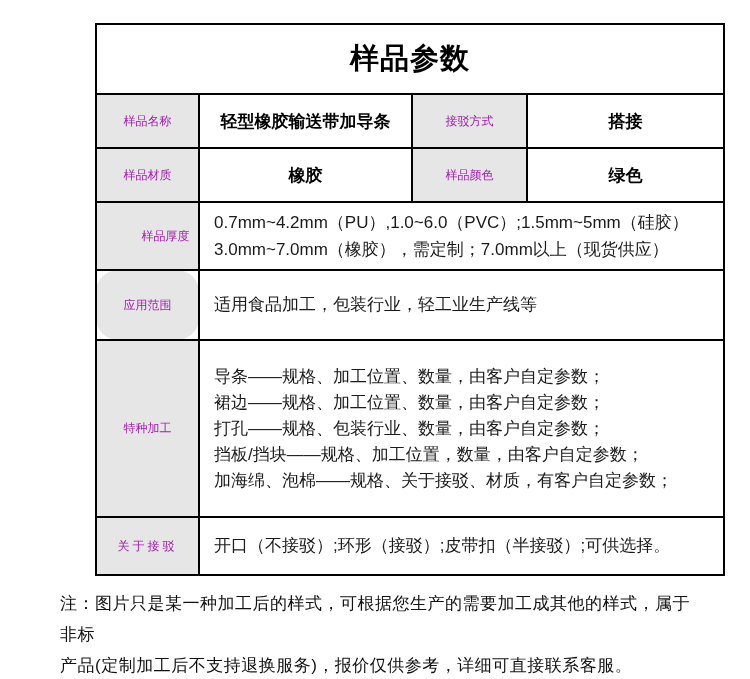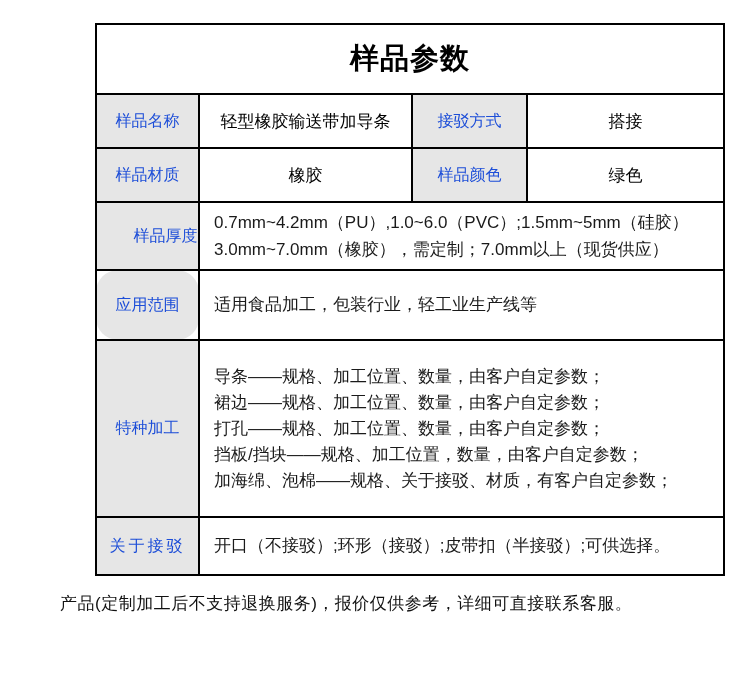--- a/index.html
+++ b/index.html
@@ -35,30 +35,30 @@
   .table-title {
     text-align: center;
     font-size: 29px;
     font-weight: 700;
     color: #000000;
     letter-spacing: 1px;
   }
   td.lbl {
     background: #e6e6e6;
     text-align: center;
-    font-size: 16px;
+    font-size: 12px;
     font-weight: 400;
-    color: #1d4ed8;
+    color: #a21caf;
   }
   td.lbl.spaced { letter-spacing: 3px; text-align: center; }
   td.val-bold {
     background: #ffffff;
     text-align: center;
     font-size: 17px;
-    font-weight: 400;
+    font-weight: 700;
     color: #000000;
   }
   .row-pair td { height: 52px; }
   .row-thickness td { height: 66px; padding-left: 36px; }
   .row-apply td { height: 68px; border-radius: 22px; }
   .row-special td { height: 175px; }
   .row-joint td { height: 56px; }
   td.val-text {
     background: #ffffff;
     text-align: left;
@@ -128,30 +128,31 @@
     <td class="val-text" colspan="3">
       <div class="line">适用食品加工，包装行业，轻工业生产线等</div>
     </td>
   </tr>
 
   <tr class="row-special">
     <td class="lbl">特种加工</td>
     <td class="val-text" colspan="3">
       <div class="line">导条——规格、加工位置、数量，由客户自定参数；</div>
       <div class="line">裙边——规格、加工位置、数量，由客户自定参数；</div>
-      <div class="line">打孔——规格、加工位置、数量，由客户自定参数；</div>
+      <div class="line">打孔——规格、包装行业、数量，由客户自定参数；</div>
       <div class="line">挡板/挡块——规格、加工位置，数量，由客户自定参数；</div>
       <div class="line">加海绵、泡棉——规格、关于接驳、材质，有客户自定参数；</div>
     </td>
   </tr>
 
   <tr class="row-joint">
     <td class="lbl spaced">关于接驳</td>
     <td class="val-text" colspan="3">
       <div class="line">开口（不接驳）;环形（接驳）;皮带扣（半接驳）;可供选择。</div>
     </td>
   </tr>
 </tbody>
   </table>
 
 <div class="note">
+  <div>注：图片只是某一种加工后的样式，可根据您生产的需要加工成其他的样式，属于非标</div>
   <div>产品(定制加工后不支持退换服务)，报价仅供参考，详细可直接联系客服。</div>
 </div>
 
 </body></html>

